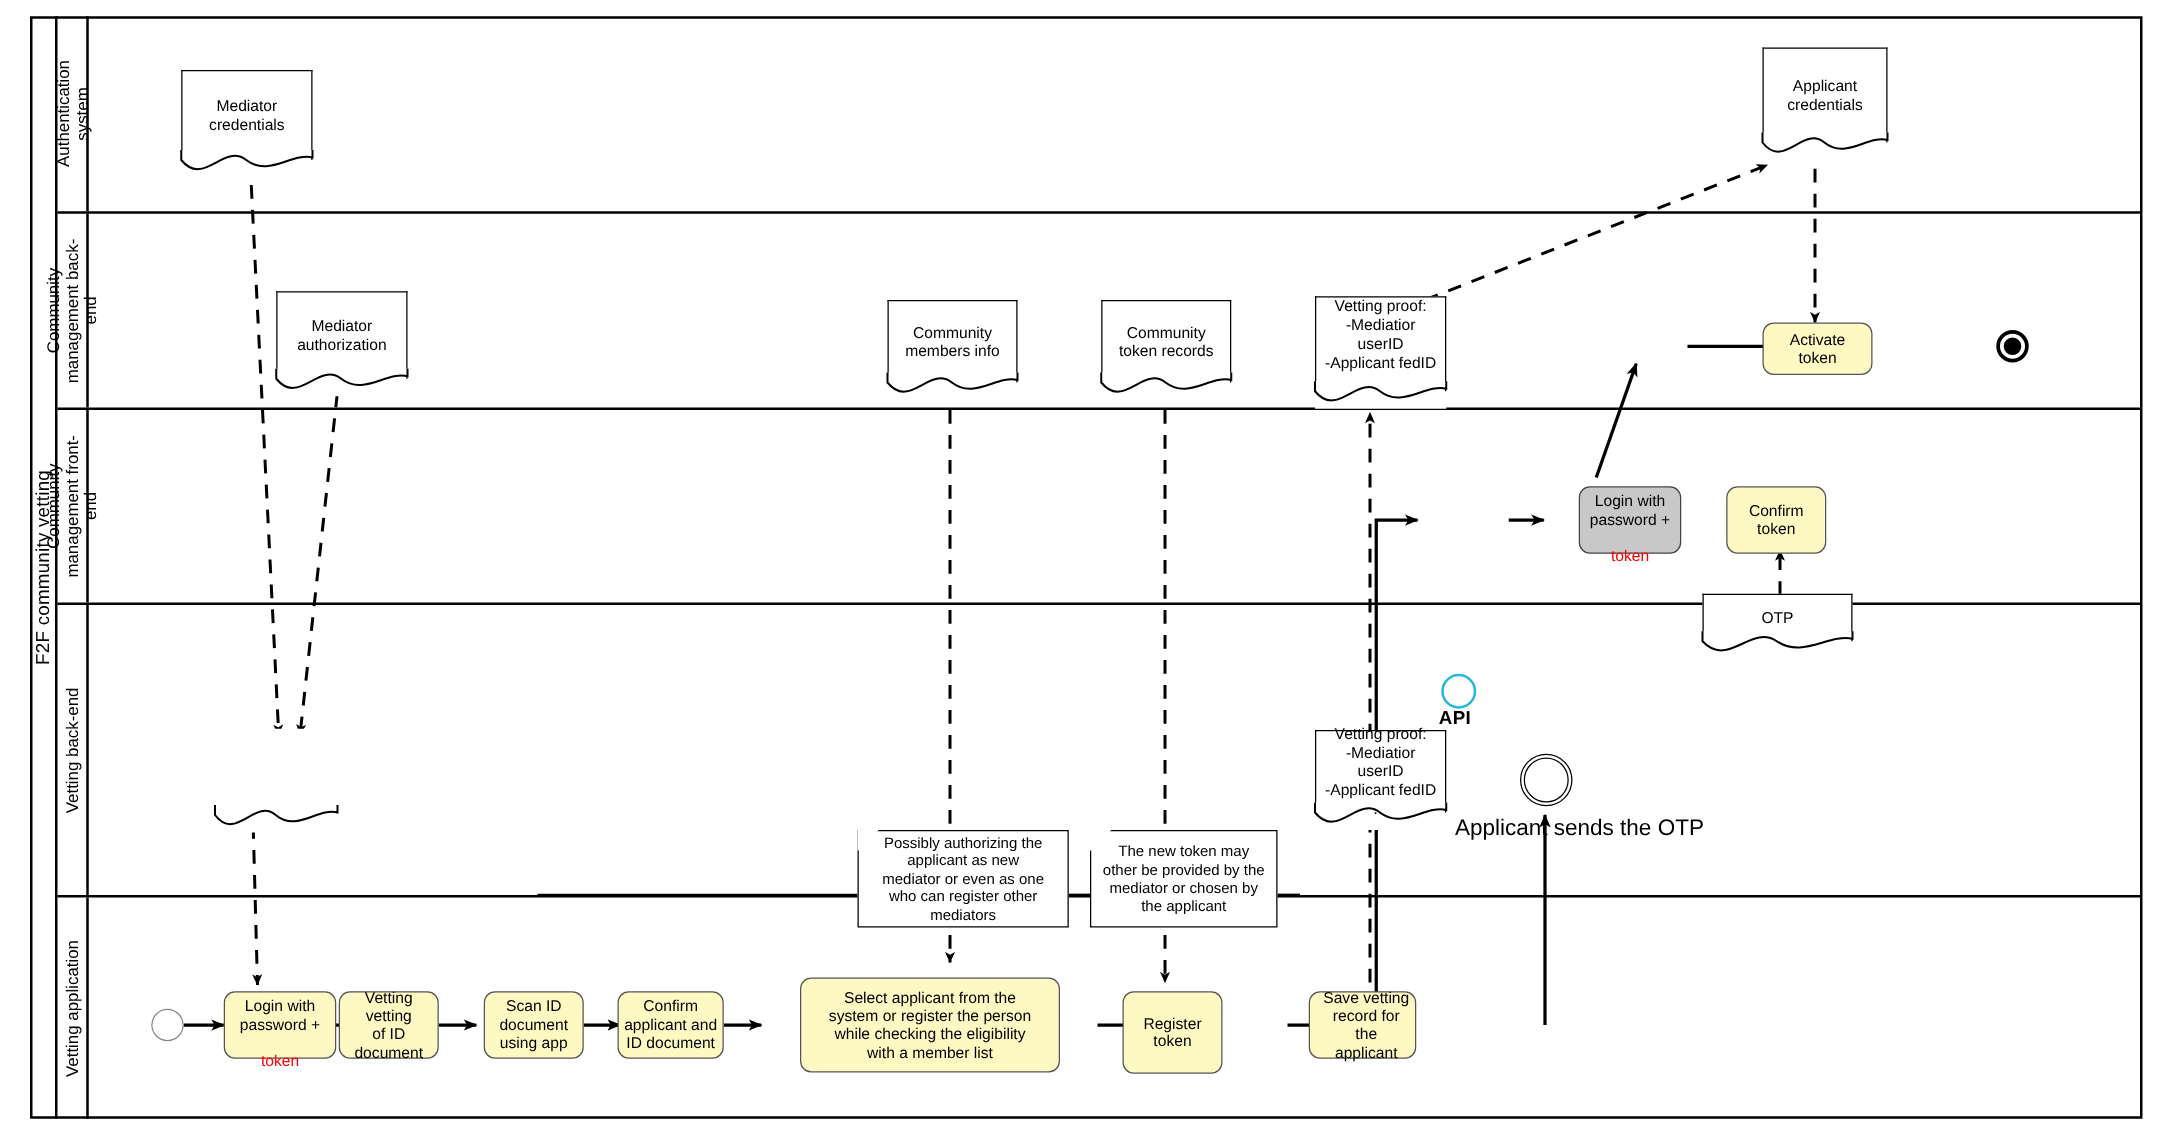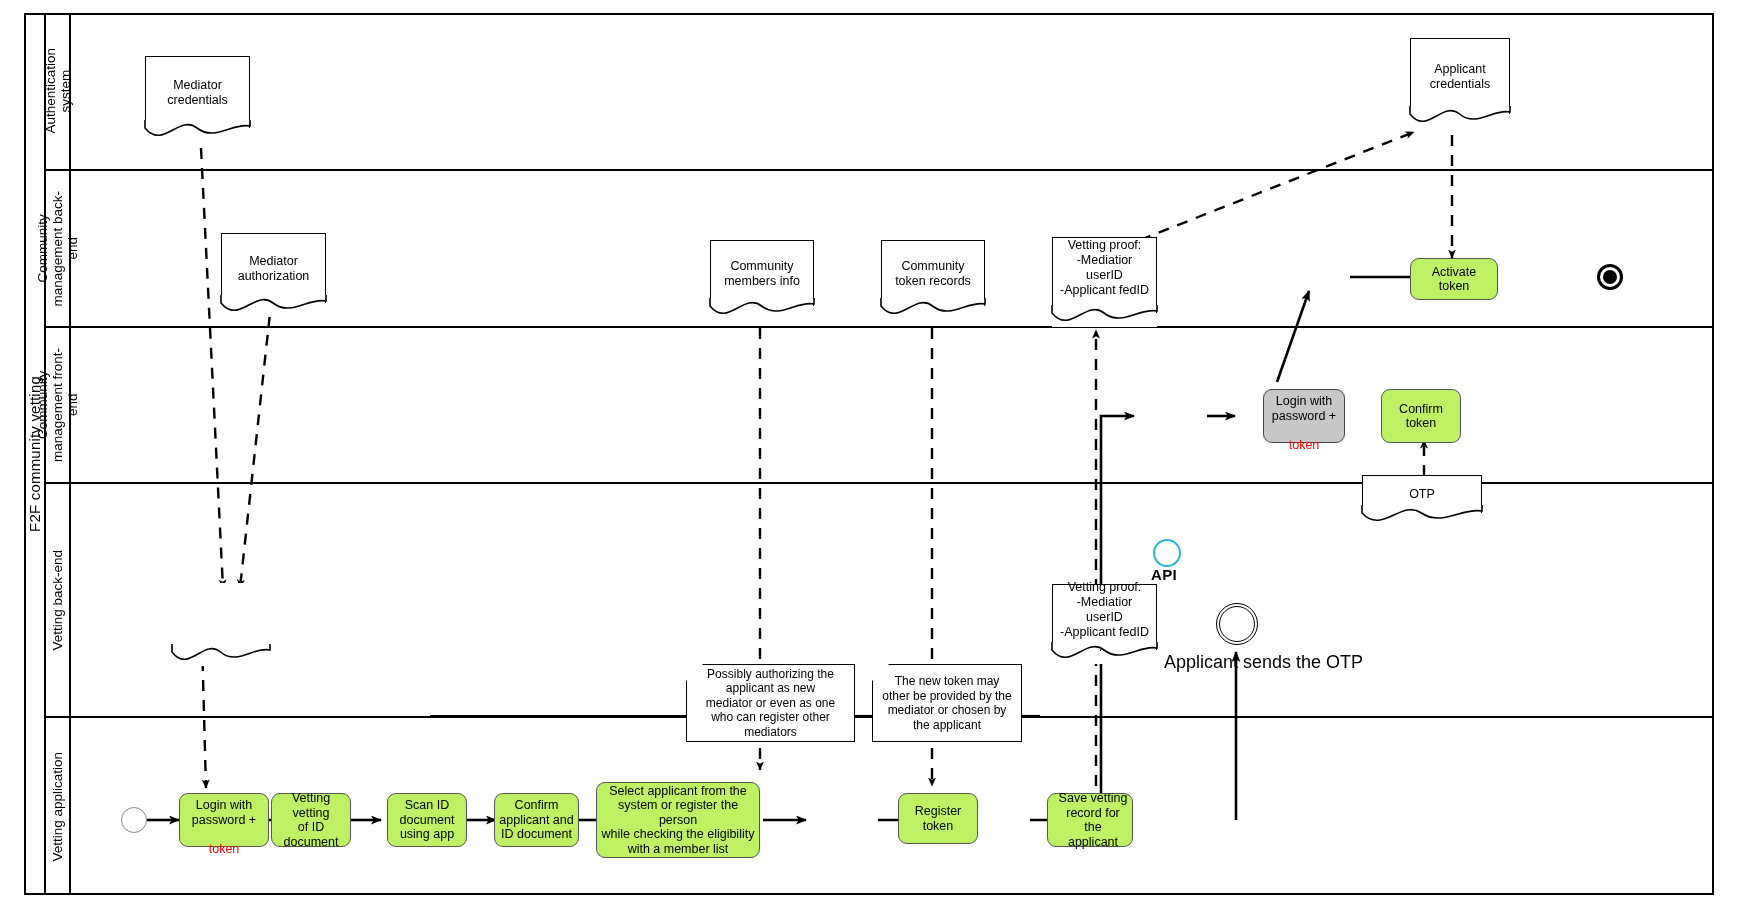--- a/index.html
+++ b/index.html
@@ -12,21 +12,21 @@
               display:flex;align-items:center;justify-content:center;}
   #pool-label span{writing-mode:vertical-rl;transform:rotate(180deg);font-size:15px;white-space:nowrap;letter-spacing:.2px;}
 
   .lane{position:absolute;left:46px;box-sizing:border-box;border-bottom:2px solid #000;}
   .lane:last-of-type{border-bottom:none;}
   .lane-hdr{position:absolute;left:0;top:0;width:25px;height:100%;border-right:2px solid #000;box-sizing:border-box;
             display:flex;align-items:center;justify-content:center;}
   .lane-hdr span{writing-mode:vertical-rl;transform:rotate(180deg);font-size:13.5px;line-height:15px;text-align:center;white-space:pre-line;}
 
   
-  .task{position:absolute;box-sizing:border-box;border:1.4px solid #555;border-radius:9px;background:#bef264;
+  .task{position:absolute;box-sizing:border-box;border:1.4px solid #555;border-radius:9px;background:#fef9c3;
         display:flex;align-items:center;justify-content:center;text-align:center;
         font-size:12.5px;line-height:14.5px;padding:2px 4px;white-space:pre-line;}
   .task.grey{background:#c8c8c8;border-color:#444;}
   .task .red{color:#ff0000;}
 
   .dataobj{position:absolute;box-sizing:border-box;background:#fff;}
   .dataobj .body{position:absolute;left:0;top:0;right:0;bottom:14px;border:1.5px solid #000;border-bottom:none;box-sizing:border-box;
                  display:flex;align-items:center;justify-content:center;text-align:center;
                  font-size:12.5px;line-height:15px;white-space:pre-line;padding:3px 4px;}
   .dataobj svg.wave{position:absolute;left:0;bottom:0;width:100%;height:22px;overflow:visible;}
@@ -292,26 +292,26 @@
 document</div>
 
   <div class="task" style="left:387px;top:793px;width:80px;height:54px;">Scan ID
 document
 using app</div>
 
   <div class="task" style="left:494px;top:793px;width:85px;height:54px;">Confirm
 applicant and
 ID document</div>
 
-  <div class="task" style="left:596px;top:782px;width:164px;height:76px;">Select applicant from the
+  <div class="task" style="left:640px;top:782px;width:208px;height:76px;">Select applicant from the
 system or register the person
 while checking the eligibility
 with a member list</div>
 
-  <div class="task" style="left:898px;top:793px;width:80px;height:51px;">Register
+  <div class="task" style="left:898px;top:793px;width:80px;height:66px;">Register
 token</div>
 
   <div class="task" style="left:1047px;top:793px;width:86px;height:54px;padding-left:10px;">Save vetting
 record for the
 applicant</div>
 
   <div class="task grey" style="left:1263px;top:389px;width:82px;height:54px;">
     <span>
       <span>Login with
 password + </span><br>

